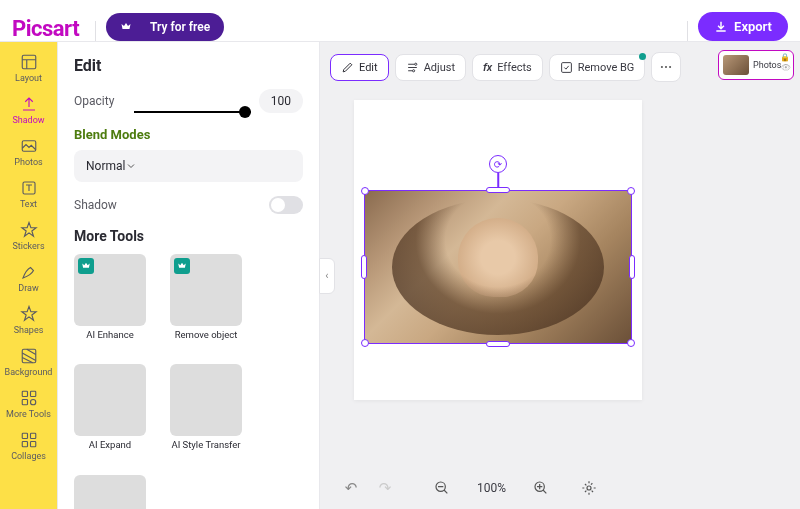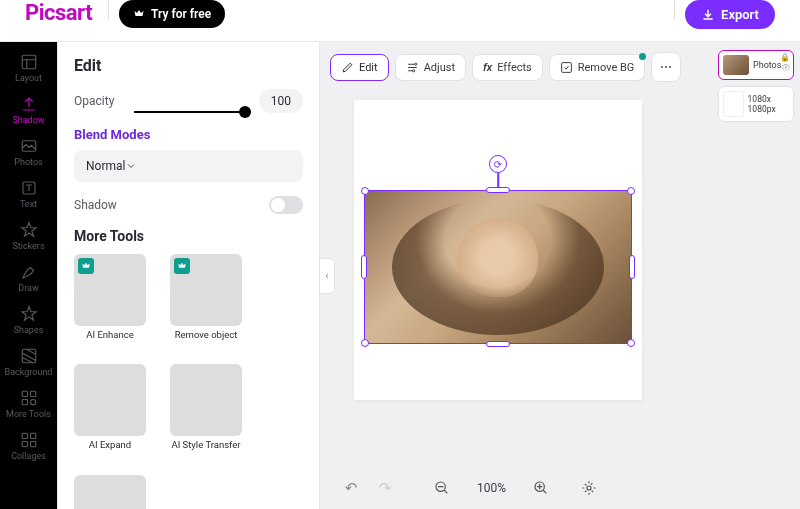--- a/index.html
+++ b/index.html
@@ -1,36 +1,36 @@
 <!DOCTYPE html>
 <html><head>
 <meta charset="utf-8">
 <style>
 *{box-sizing:border-box;margin:0;padding:0;font-family:-apple-system,BlinkMacSystemFont,"Segoe UI",Roboto,sans-serif}
 body{width:800px;height:509px;background:#f0f0f2;overflow:hidden;position:relative}
-.topbar{height:42px;display:flex;align-items:flex-start;padding:0 25px;background:#fff;border-bottom:1px solid #e8e8ec}
+.topbar{height:42px;display:flex;align-items:flex-end;padding:0 12px;background:#fff;border-bottom:1px solid #e8e8ec}
 .logo{font-size:22px;font-weight:700;color:#c209c1;letter-spacing:-.5px;margin-right:6px}
 .vdiv{width:1px;height:20px;background:#e0e0e4;margin:0 10px}
-.try-btn{background:#000000;color:#fff;border:none;border-radius:18px;padding:7px 14px;font-size:12px;font-weight:600;display:flex;align-items:center;gap:6px;cursor:pointer}
+.try-btn{background:#4c1d95;color:#fff;border:none;border-radius:18px;padding:7px 14px;font-size:12px;font-weight:600;display:flex;align-items:center;gap:18px;cursor:pointer}
 .export-btn{background:#7b2cff;color:#fff;border:none;border-radius:18px;padding:7px 16px;font-size:13px;font-weight:600;display:flex;align-items:center;gap:6px;cursor:pointer;margin-left:auto}
 .spacer{flex:1}
 .main{display:flex;height:467px}
-.leftnav{width:58px;background:#000000;border-right:1px solid #e8e8ec;display:flex;flex-direction:column;align-items:center;padding-top:6px;gap:2px}
+.leftnav{width:58px;background:#fde047;border-right:1px solid #e8e8ec;display:flex;flex-direction:column;align-items:center;padding-top:6px;gap:2px}
 .leftnav .nav-item{display:flex;flex-direction:column;align-items:center;gap:2px;padding:5px 0;cursor:pointer;width:100%;font-size:9px;color:#5a5a62}
 .leftnav .nav-item.active{color:#c209c1}
 .leftnav .nav-item svg{width:18px;height:18px}
 .sidepanel{width:262px;background:#fff;border-right:1px solid #e8e8ec;padding:14px 16px;overflow:hidden}
 .sidepanel h2{font-size:16px;font-weight:700;color:#2a2a32;margin-bottom:14px}
 .row{display:flex;align-items:center;justify-content:space-between;margin-bottom:14px}
 .lbl{font-size:12px;color:#5a5a62}
 .slider-wrap{display:flex;align-items:flex-end;gap:8px;flex:1;margin-left:20px}
 .slider{flex:1;height:2px;background:#000;position:relative}
 .slider .thumb{position:absolute;right:0;top:-5px;width:12px;height:12px;background:#000;border-radius:50%}
 .num-pill{background:#f3f3f5;border-radius:14px;padding:5px 12px;font-size:12px;color:#2a2a32;min-width:42px;text-align:center}
-.section-h{font-size:13px;font-weight:700;color:#6d28d9;margin-bottom:8px}
+.section-h{font-size:13px;font-weight:700;color:#4d7c0f;margin-bottom:8px}
 .select{background:#f3f3f5;border-radius:8px;padding:9px 12px;display:flex;align-items:center;font-size:12px;color:#2a2a32;margin-bottom:14px;cursor:pointer}
 .toggle{width:34px;height:18px;background:#e0e0e4;border-radius:10px;position:relative;cursor:pointer}
 .toggle::after{content:"";position:absolute;left:2px;top:2px;width:14px;height:14px;background:#fff;border-radius:50%}
 .more-tools-h{font-size:14px;font-weight:700;color:#2a2a32;margin:12px 0 10px}
 .tool-grid{display:flex;flex-wrap:wrap;gap:24px}
 .tool{width:72px;display:flex;flex-direction:column;align-items:center;gap:4px;cursor:pointer}
 .tool .thumb{width:72px;height:72px;border-radius:6px;background:#ddd;position:relative;overflow:hidden}
 .tool .thumb .badge{position:absolute;top:4px;left:4px;width:16px;height:16px;background:#0f9e8e;border-radius:3px;display:flex;align-items:center;justify-content:center}
 .tool .thumb .badge svg{width:10px;height:10px;fill:#fff}
 .tool .tlabel{font-size:9.5px;color:#2a2a32;text-align:center;line-height:1.1}
@@ -317,18 +317,14 @@
 
   <div class="rightpanel">
     <div class="layer">
       <div class="lthumb"></div>
       <span class="ltxt">Photos</span>
       <div class="licos">
           <span>🔒</span>
           <span>👁</span>
         </div>
     </div>
-    <div class="layer2">
-      <div class="lthumb"></div>
-      <span class="ltxt">1080x 1080px</span>
-    </div>
   </div>
 </div>
 
 </body></html>

